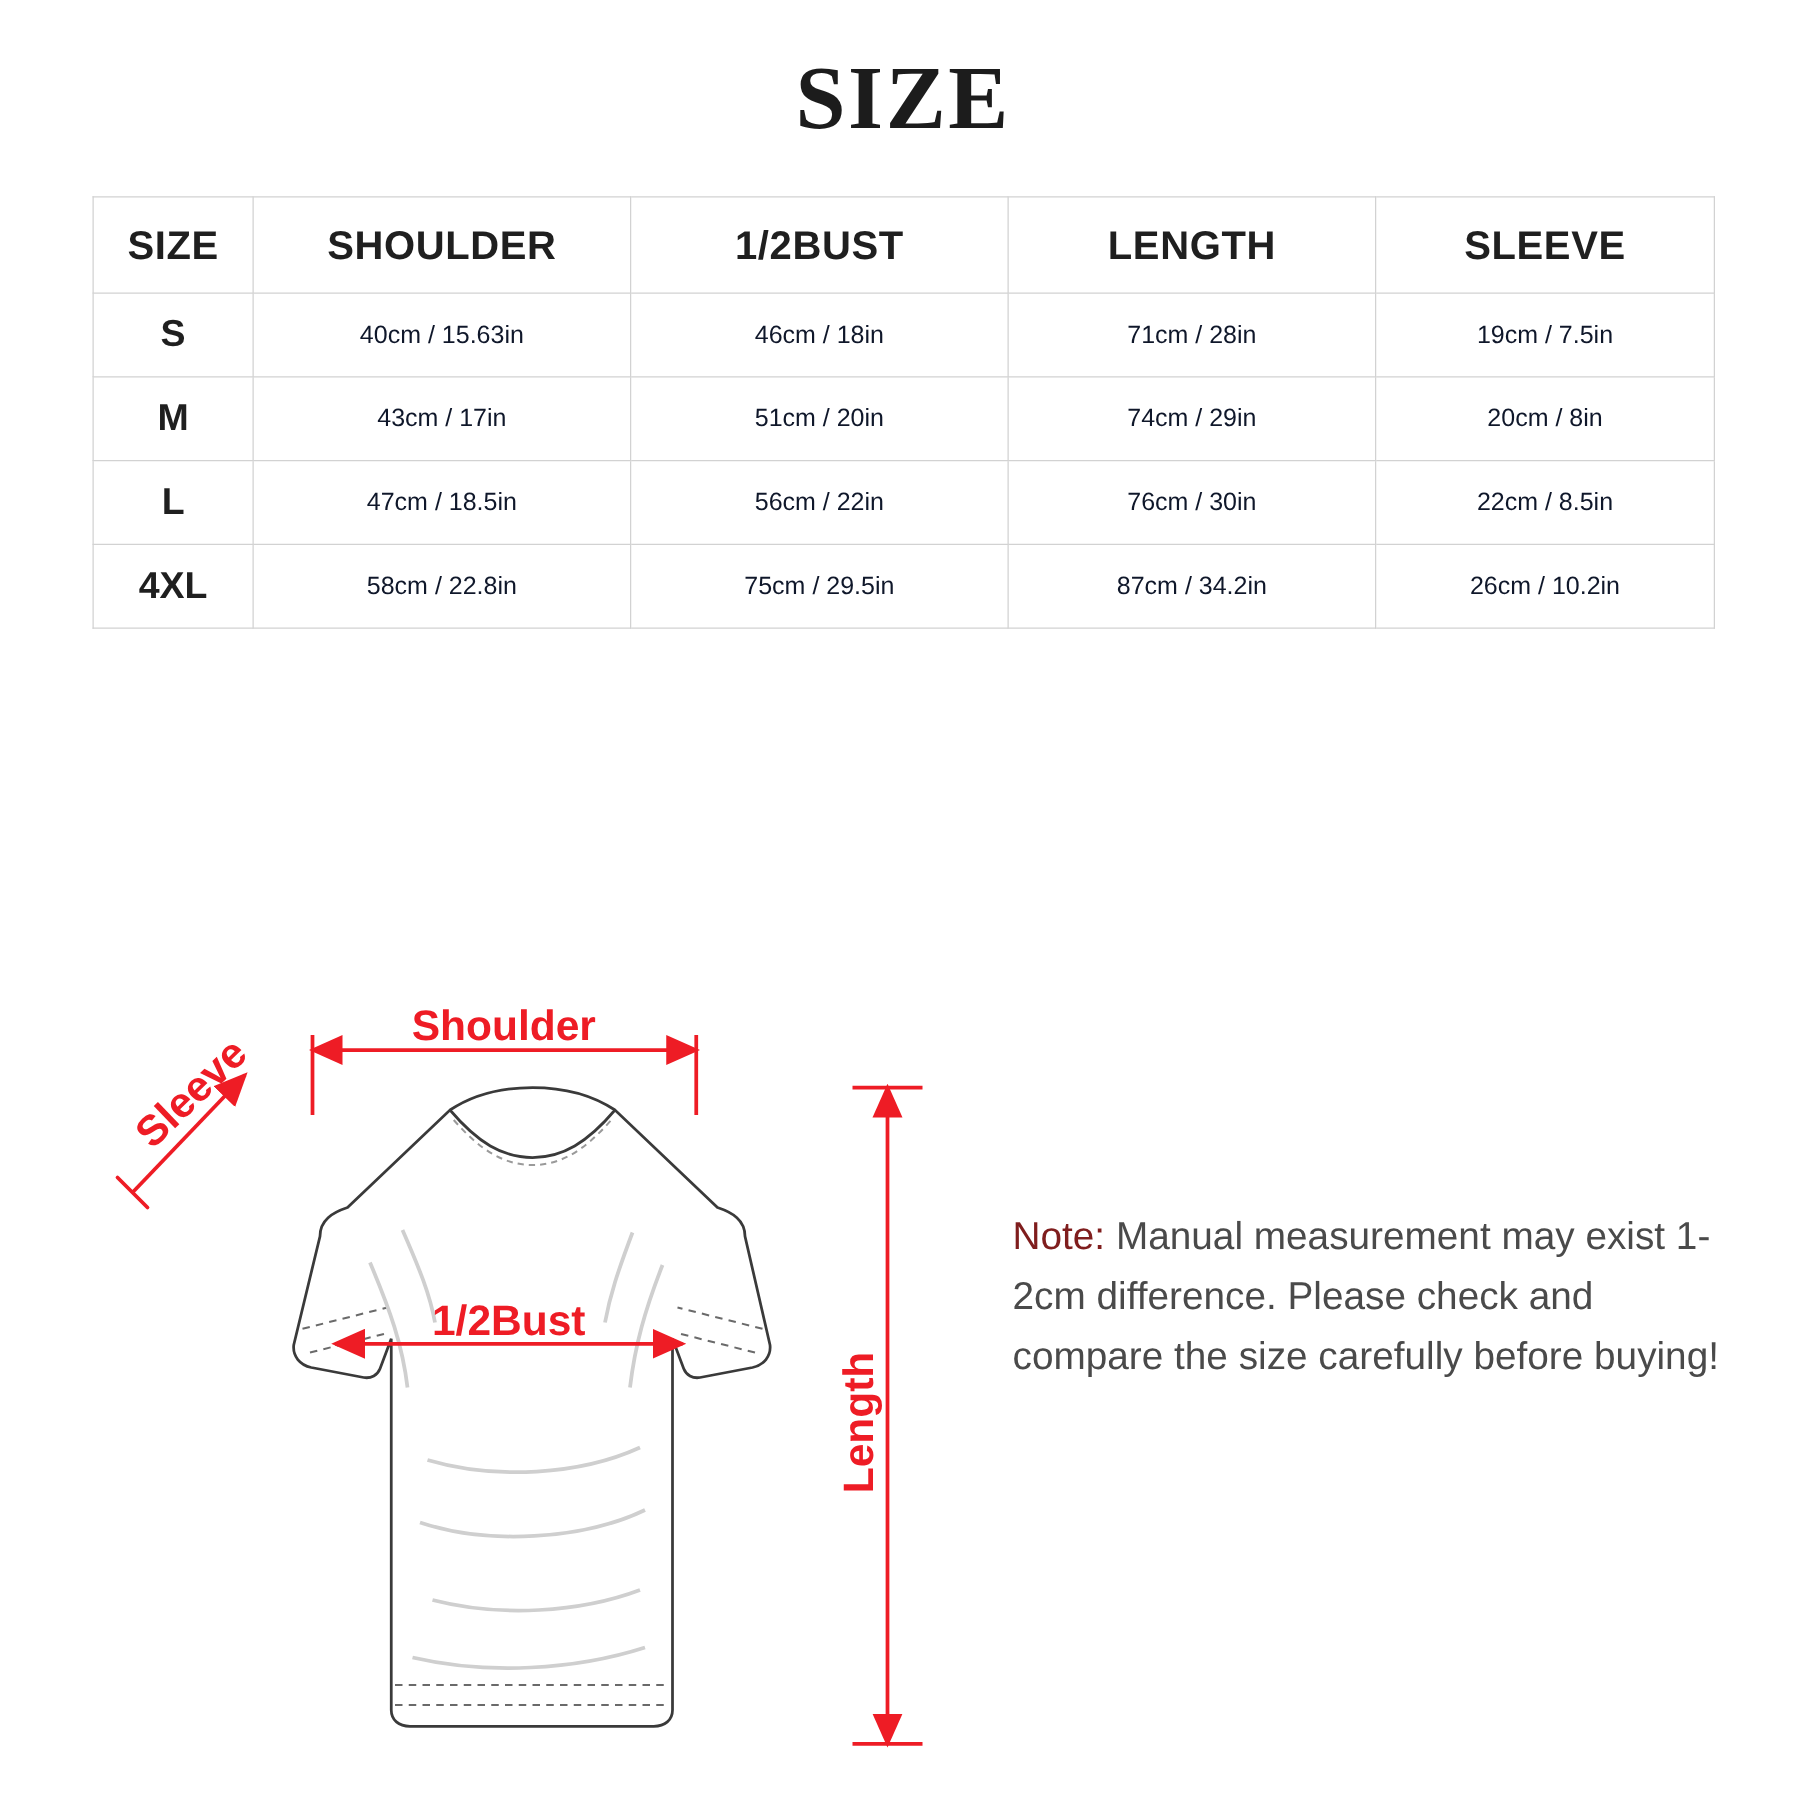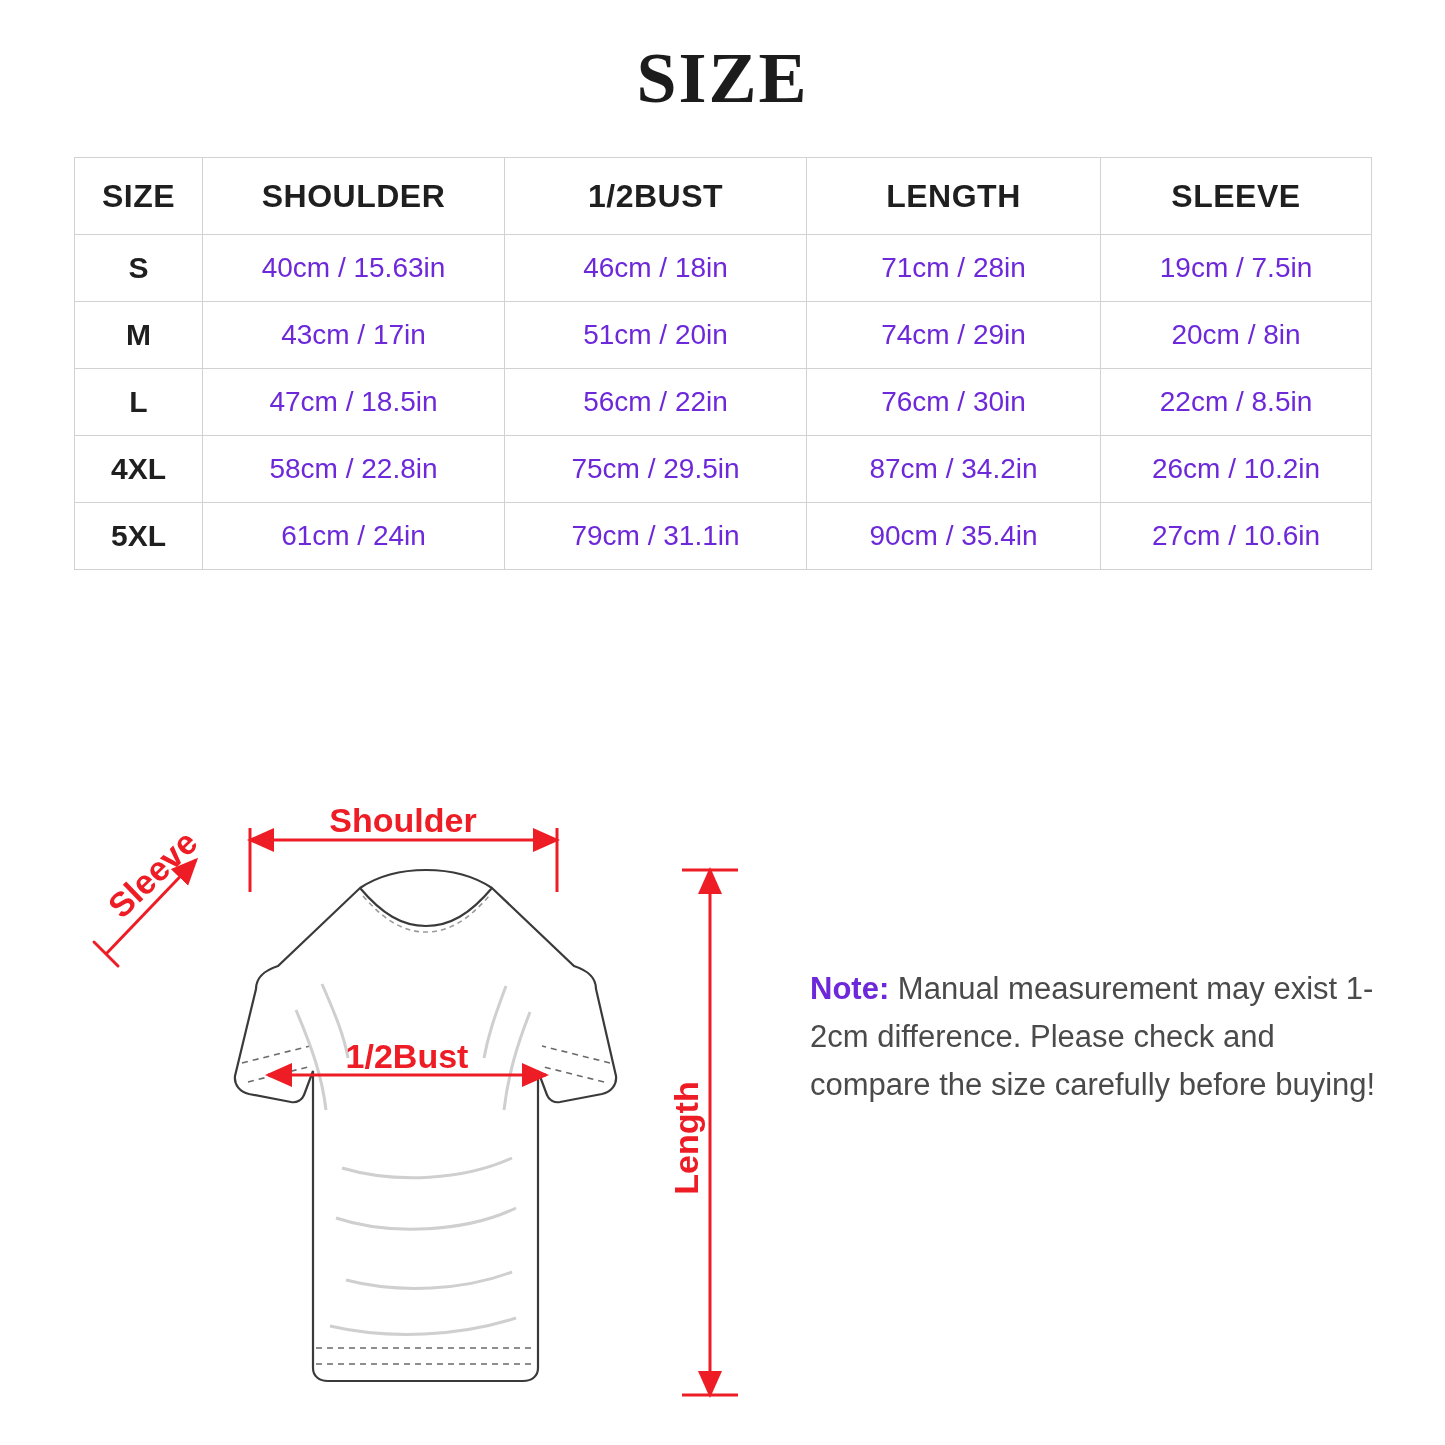--- a/index.html
+++ b/index.html
@@ -45,22 +45,22 @@
   }
   table.size-table thead th {
     height: 74px;
     font-size: 32px;
     font-weight: bold;
     color: #1f1f1f;
     letter-spacing: 0.5px;
   }
   table.size-table tbody td {
     height: 64px;
-    font-size: 28px;
-    color: #6d28d9;
+    font-size: 20px;
+    color: #0f172a;
   }
   table.size-table tbody td.size-label {
     font-weight: bold;
     font-size: 30px;
     color: #1f1f1f;
   }
   col.c0 { width: 128px; }
   col.c1 { width: 302px; }
   col.c2 { width: 302px; }
   col.c3 { width: 294px; }
@@ -80,22 +80,22 @@
   #note-block {
     position: absolute;
     left: 810px;
     top: 965px;
     width: 580px;
     font-size: 31px;
     line-height: 1.55;
     color: #4a4a4a;
   }
   #note-block .note-label {
-    font-weight: bold;
-    color: #6d28d9;
+    font-weight: normal;
+    color: #7f1d1d;
   }
 </style>
 </head>
 <body>
 
 <h1 id="page-title">SIZE</h1>
 
 <div id="size-table-wrap">
   <table class="size-table">
     <colgroup>
@@ -135,27 +135,20 @@
         <td>56cm / 22in</td>
         <td>76cm / 30in</td>
         <td>22cm / 8.5in</td>
       </tr>
       <tr>
         <td class="size-label">4XL</td>
         <td>58cm / 22.8in</td>
         <td>75cm / 29.5in</td>
         <td>87cm / 34.2in</td>
         <td>26cm / 10.2in</td>
-      </tr>
-      <tr>
-        <td class="size-label">5XL</td>
-        <td>61cm / 24in</td>
-        <td>79cm / 31.1in</td>
-        <td>90cm / 35.4in</td>
-        <td>27cm / 10.6in</td>
       </tr>
     </tbody>
   </table>
 </div>
 
 <div id="diagram">
   <svg width="740" height="640" viewBox="0 0 740 640" xmlns="http://www.w3.org/2000/svg">
     <defs>
       <marker id="arrH" markerWidth="10" markerHeight="10" refX="8" refY="4" orient="auto">
         <path d="M0,0 L9,4 L0,8 z" fill="#ee1c25"></path>

